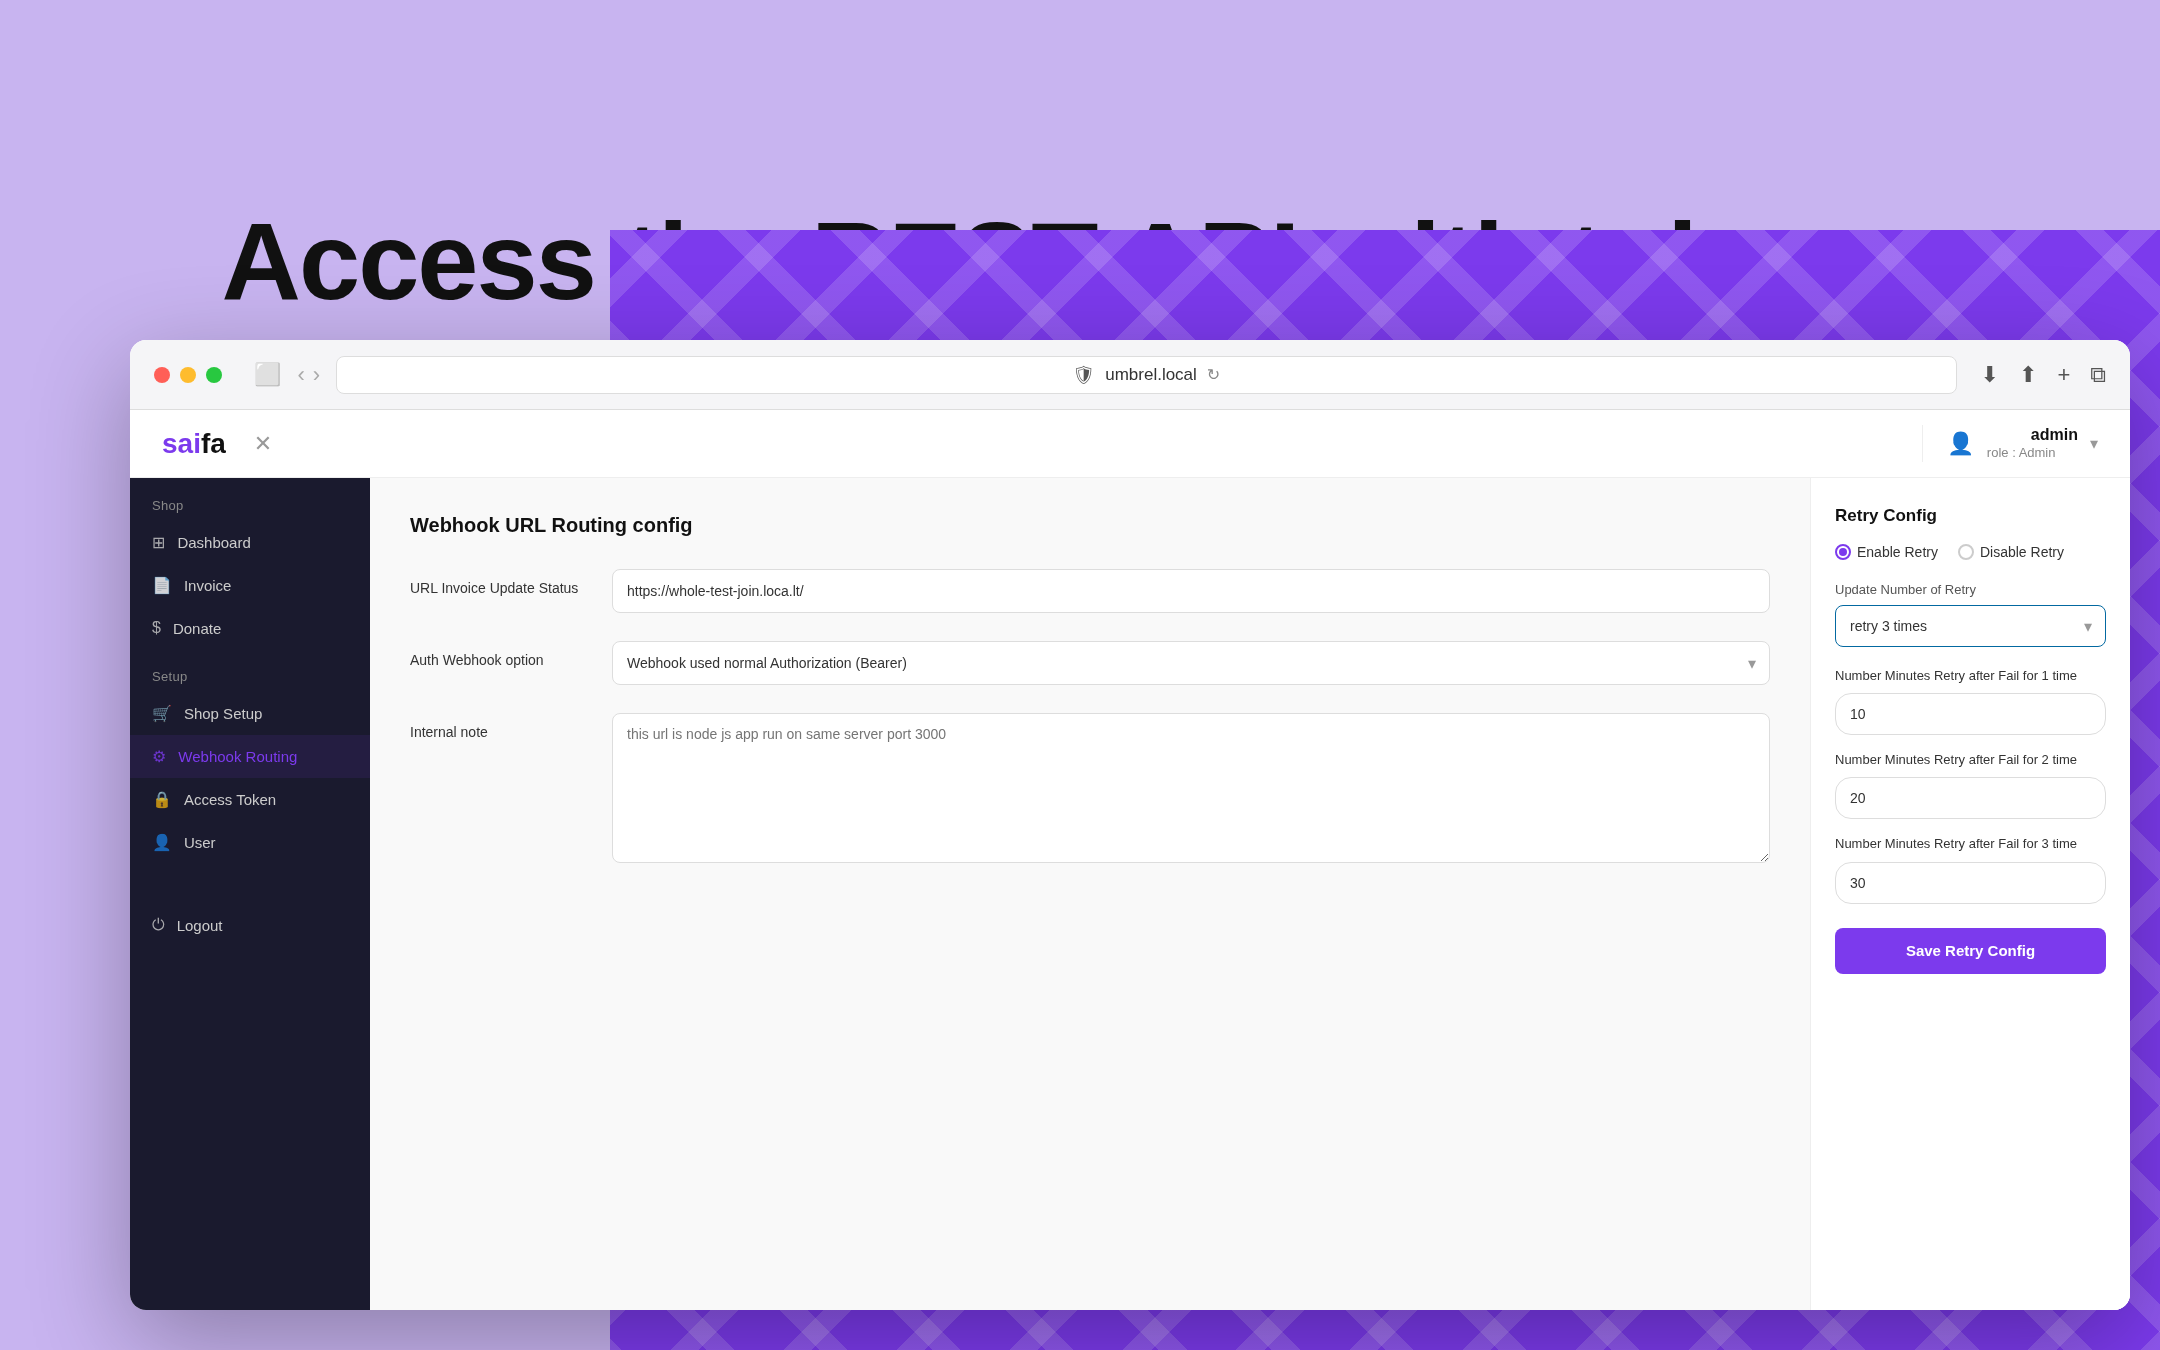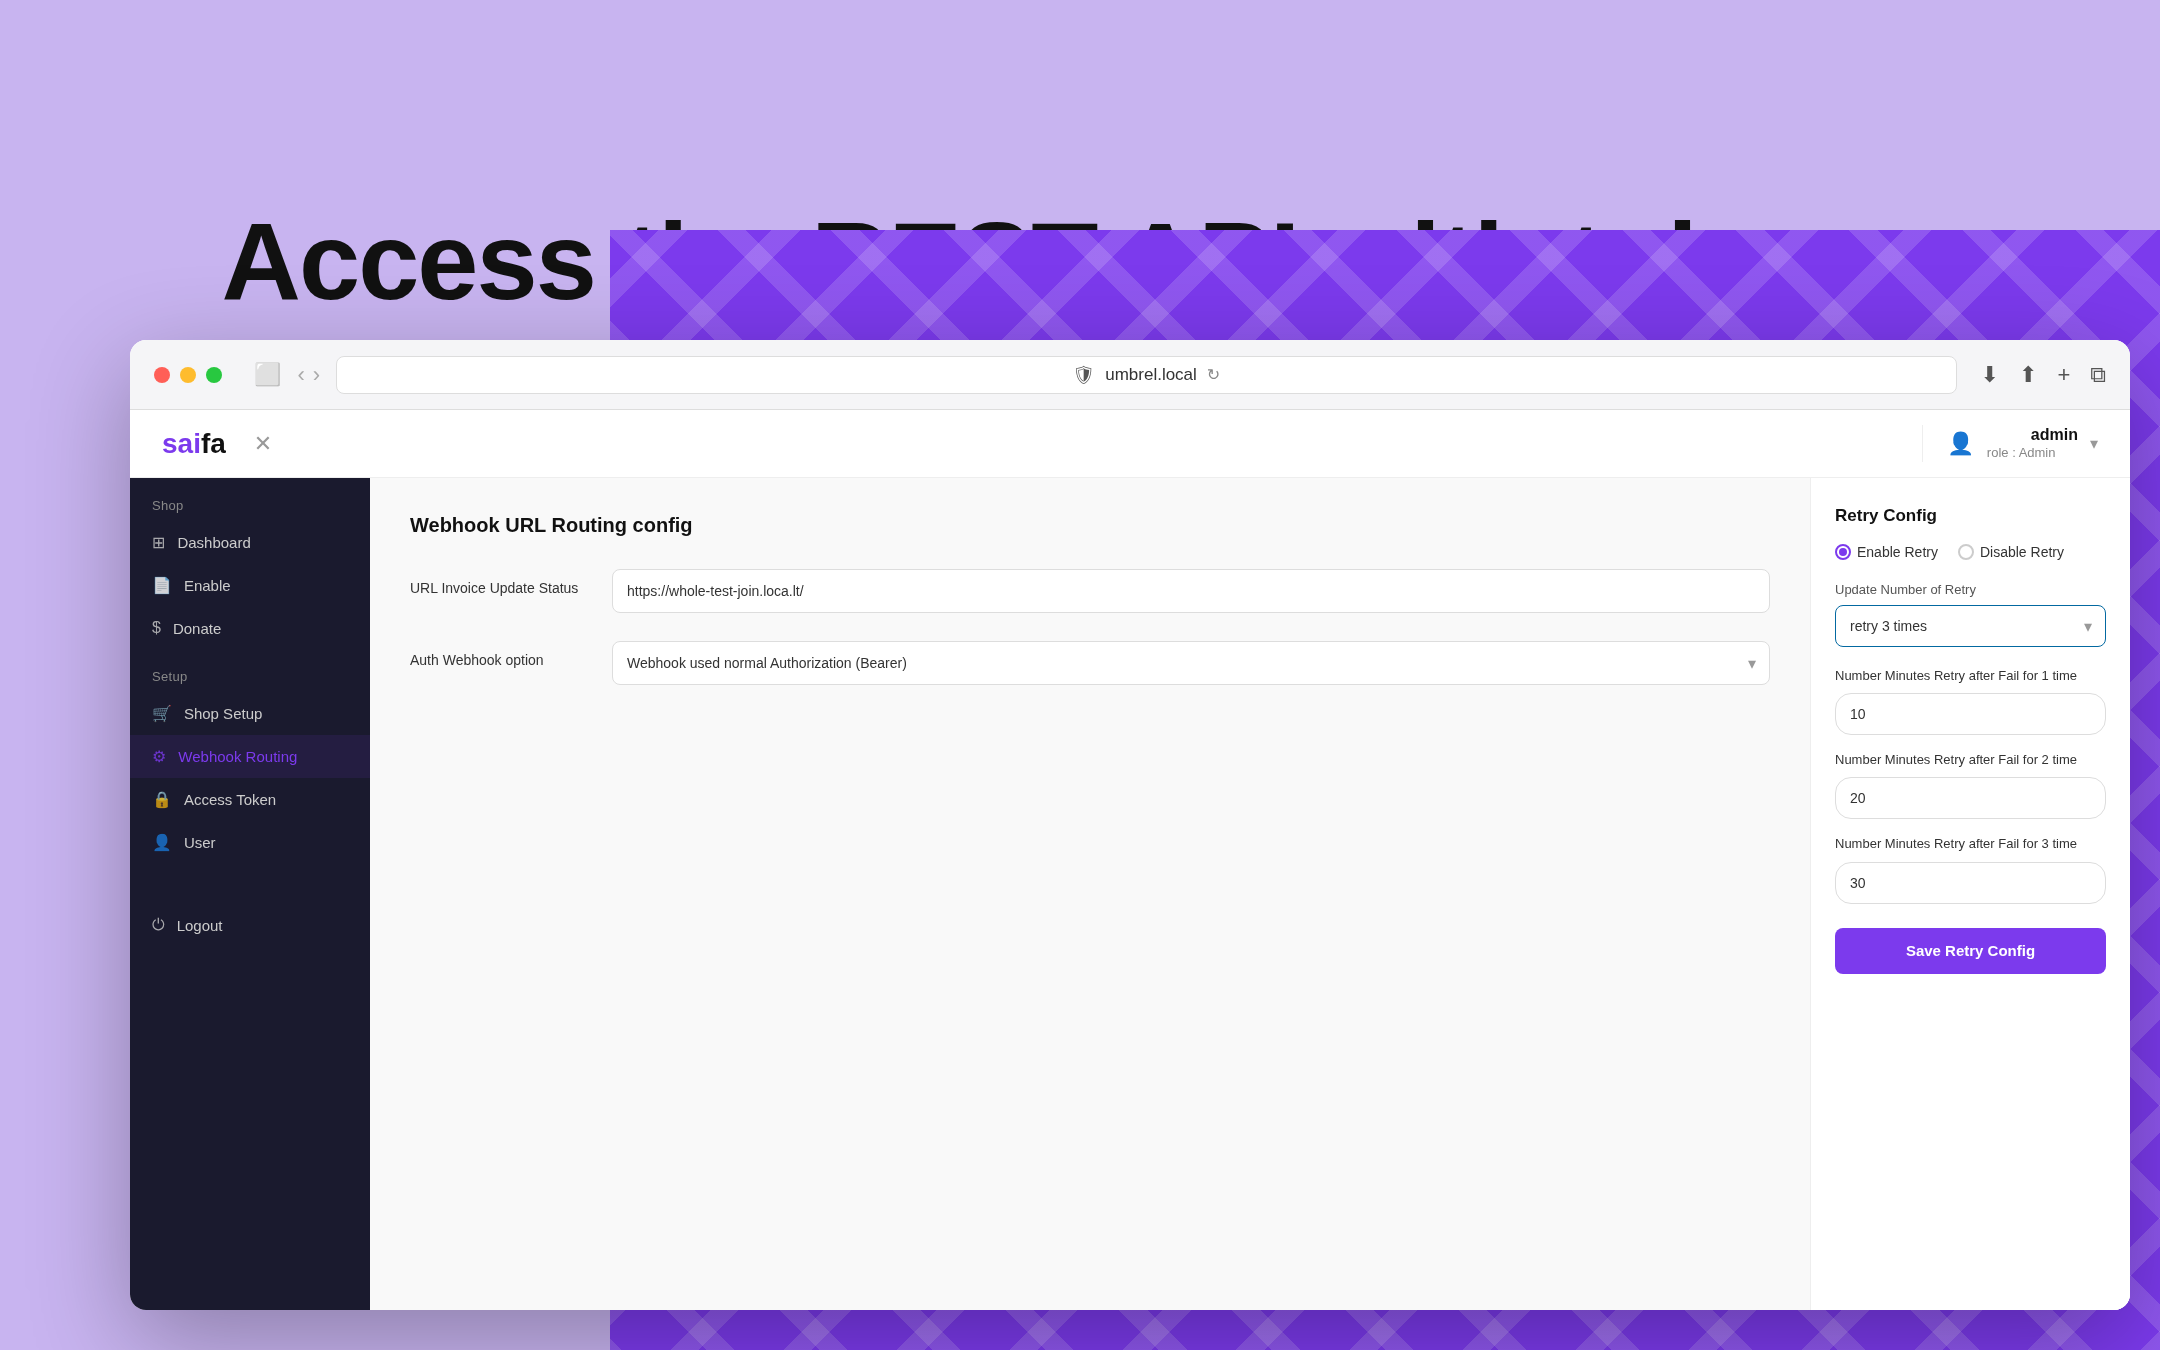--- a/index.html
+++ b/index.html
@@ -463,21 +463,21 @@
 
     <div class="sidebar">
       <div class="sidebar-section-label">Shop</div>
 
       <div class="sidebar-item">
         <span class="sidebar-icon">⊞</span>
         <span>Dashboard</span>
       </div>
       <div class="sidebar-item">
         <span class="sidebar-icon">📄</span>
-        <span>Enable</span>
+        <span>Invoice</span>
       </div>
       <div class="sidebar-item">
         <span class="sidebar-icon">$</span>
         <span>Donate</span>
       </div>
 
       <div class="sidebar-section-label">Setup</div>
 
       <div class="sidebar-item">
         <span class="sidebar-icon">🛒</span>
@@ -523,20 +523,26 @@
               <select class="form-select">
                 <option>Webhook used normal Authorization (Bearer)</option>
                 <option>No Authorization</option>
               </select>
               <span class="select-chevron">▾</span>
             </div>
           </div>
         </div>
 
 
+        <div class="form-row">
+          <div class="form-label">Internal note</div>
+          <div class="form-control">
+            <textarea class="form-textarea" placeholder="this url is node js app run on same server port 3000" style=""></textarea>
+          </div>
+        </div>
       </div>
 
       <div class="retry-panel">
         <div class="retry-title">Retry Config</div>
 
         <div class="radio-group">
           <label class="radio-option">
             <div class="radio-dot checked"></div>
             <span>Enable Retry</span>
           </label>

